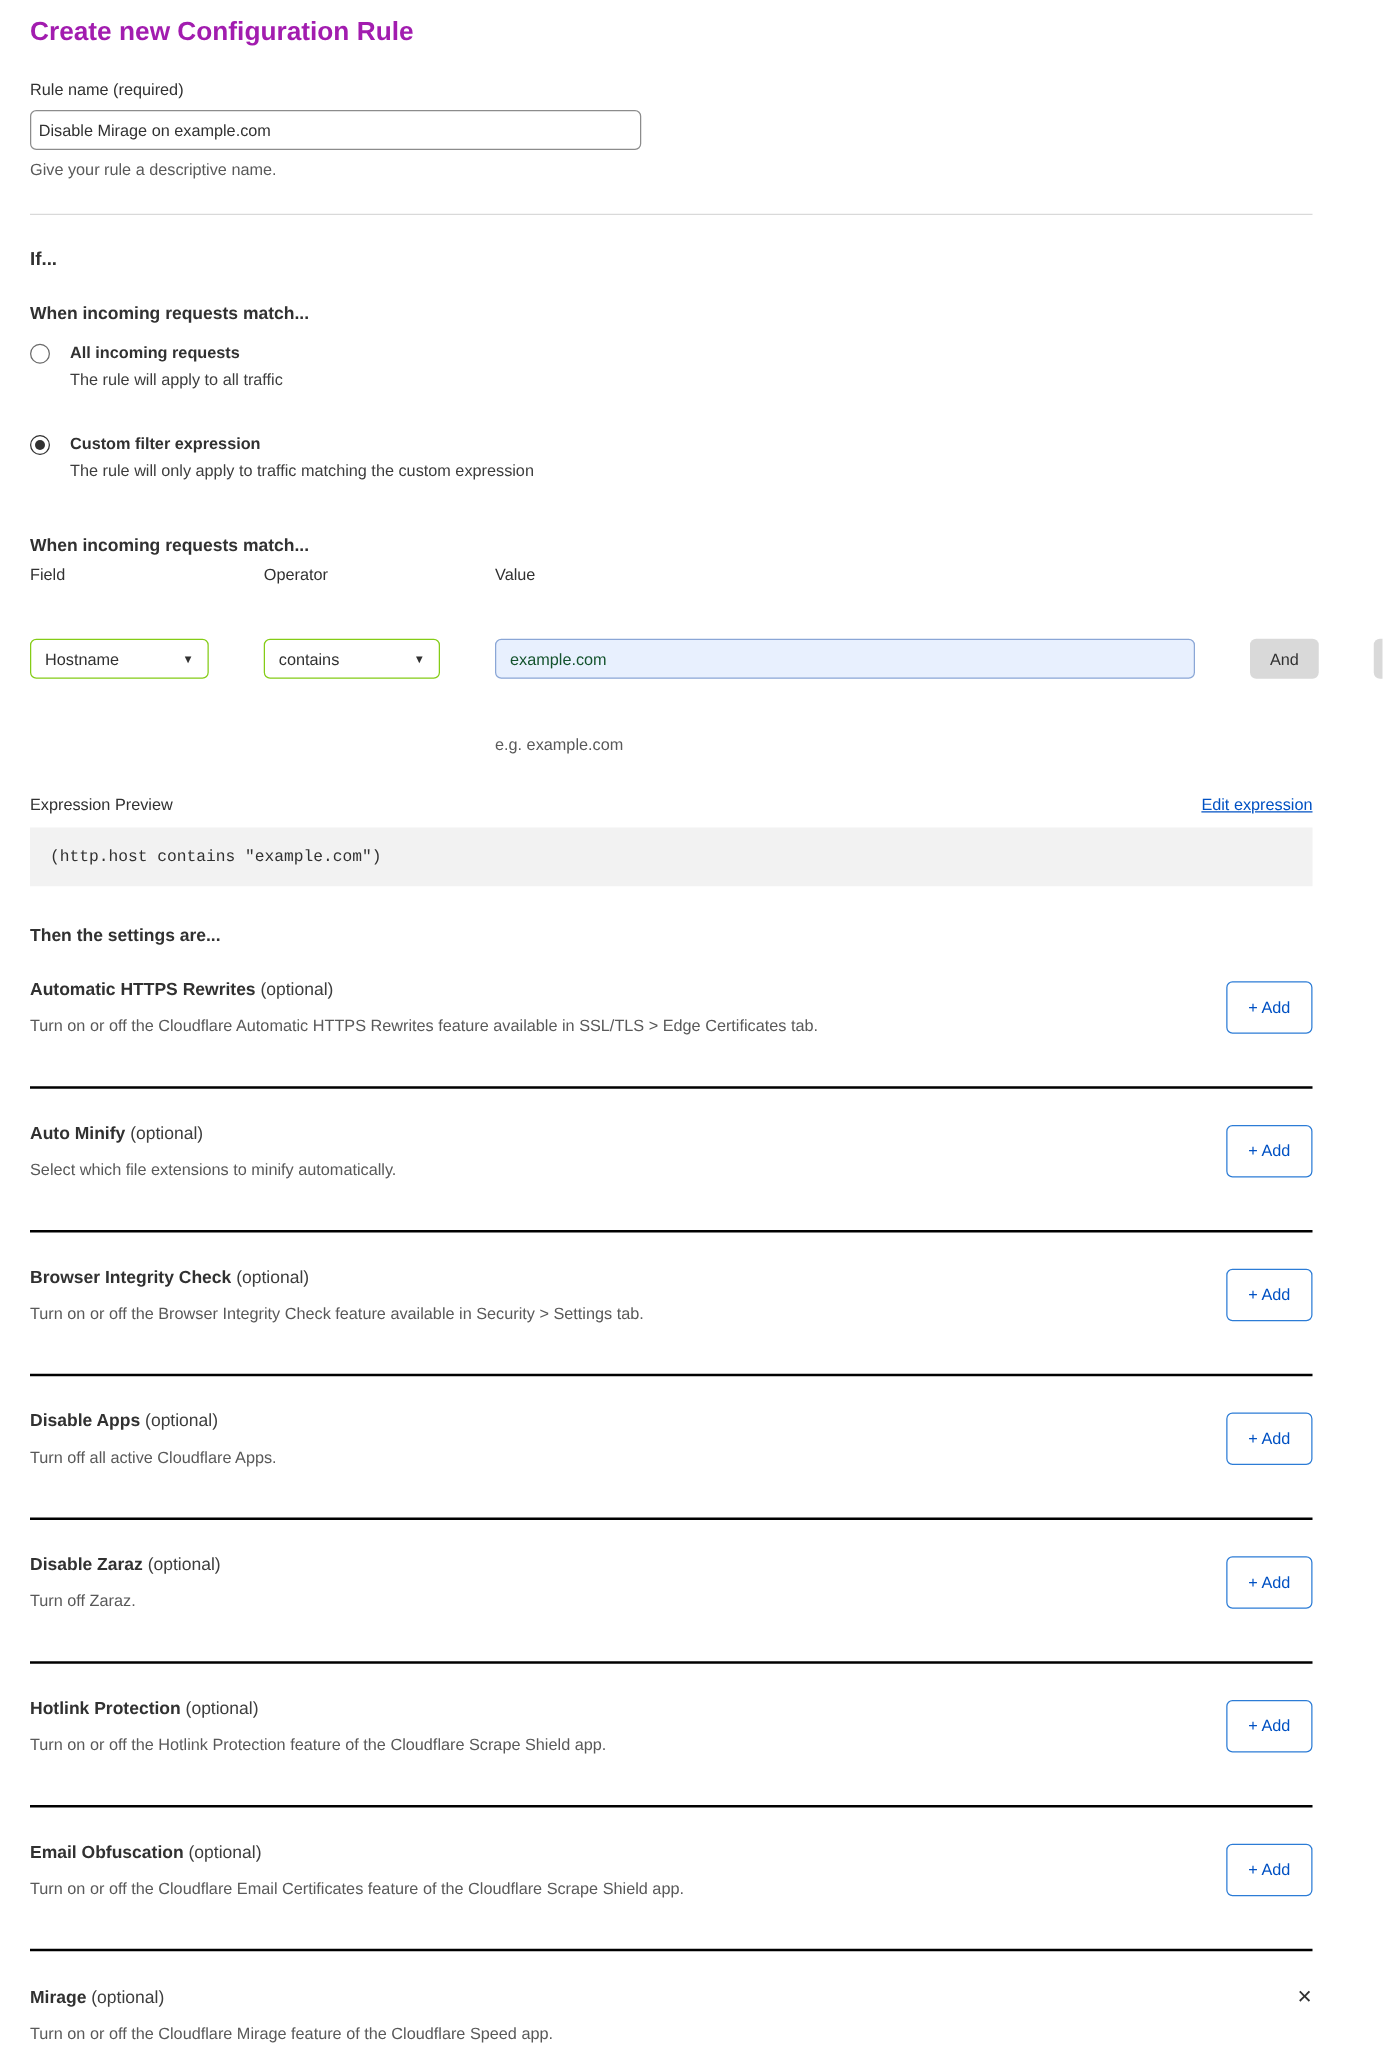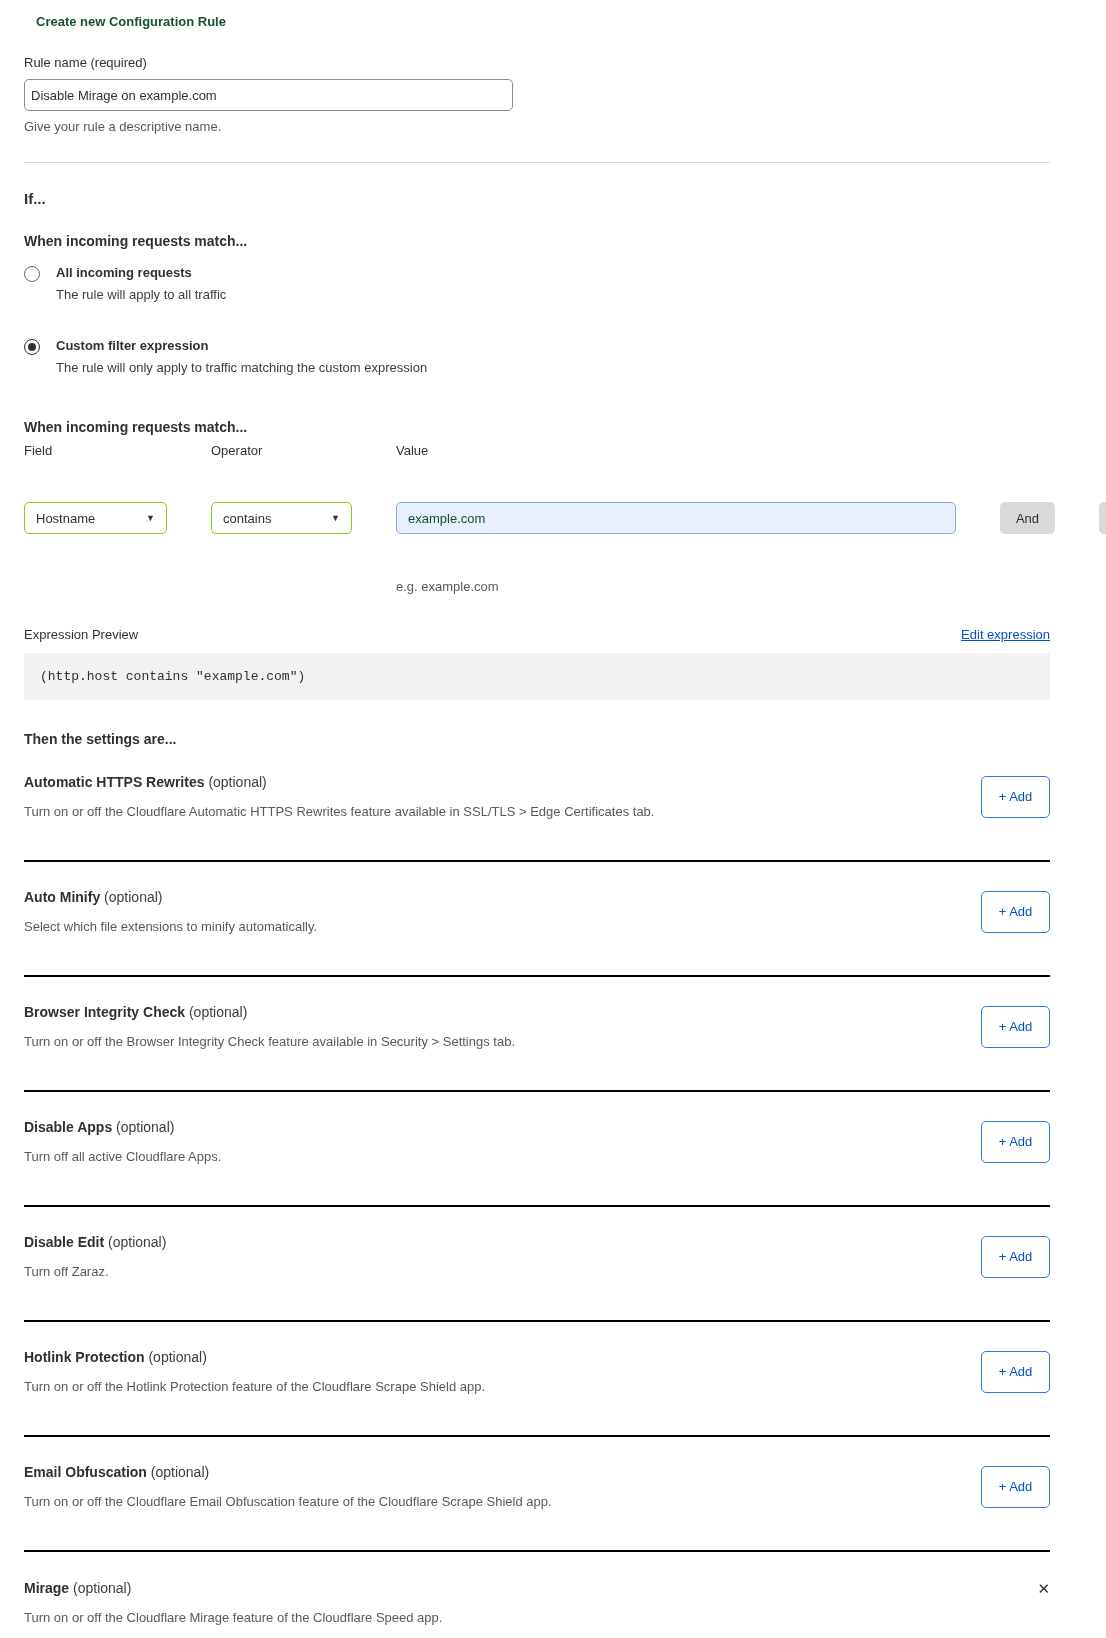--- a/index.html
+++ b/index.html
@@ -4,21 +4,21 @@
 <style>
   * { box-sizing: border-box; }
   html,body { margin:0; padding:0; }
   body {
     width:1106px; min-height:1638px; position:relative;
     background:#ffffff; color:#313131;
     font-family:"Liberation Sans", sans-serif; font-size:13px;
   }
   .page { padding:14px 56px 0 24px; }
 
-  .page-title { font-size:13px; font-weight:bold; margin:0 0 26px 12px; color:#14532d; }
+  .page-title { font-size:21px; font-weight:bold; margin:0 0 26px 0; color:#a21caf; }
 
   .field-label { display:block; margin-bottom:9px; color:#313131; }
   .text-input {
     width:489px; height:32px; border:1px solid #8c8c8c; border-radius:5px;
     padding:0 6px; font-size:13px; color:#313131; background:#fff;
     font-family:"Liberation Sans", sans-serif;
   }
   .help-text { color:#595959; margin-top:8px; }
 
   hr.divider { border:none; border-top:1px solid #d9d9d9; margin:28px 0 0 0; }
@@ -208,21 +208,21 @@
         <span class="optional">(optional)</span>
       </div>
       <div class="setting-desc">Turn off all active Cloudflare Apps.</div>
     </div>
     <button class="add-btn">+ Add</button>
   </div>
 
   <div class="setting-row">
     <div class="setting-texts">
       <div class="setting-title">
-        <span class="setting-name">Disable Edit</span>
+        <span class="setting-name">Disable Zaraz</span>
         <span class="optional">(optional)</span>
       </div>
       <div class="setting-desc">Turn off Zaraz.</div>
     </div>
     <button class="add-btn">+ Add</button>
   </div>
 
   <div class="setting-row">
     <div class="setting-texts">
       <div class="setting-title">
@@ -233,21 +233,21 @@
     </div>
     <button class="add-btn">+ Add</button>
   </div>
 
   <div class="setting-row">
     <div class="setting-texts">
       <div class="setting-title">
         <span class="setting-name">Email Obfuscation</span>
         <span class="optional">(optional)</span>
       </div>
-      <div class="setting-desc">Turn on or off the Cloudflare Email Obfuscation feature of the Cloudflare Scrape Shield app.</div>
+      <div class="setting-desc">Turn on or off the Cloudflare Email Certificates feature of the Cloudflare Scrape Shield app.</div>
     </div>
     <button class="add-btn">+ Add</button>
   </div>
 
   <div class="mirage-section">
     <div class="mirage-header">
       <div class="setting-title">
         <span class="setting-name">Mirage</span>
         <span class="optional">(optional)</span>
       </div>

